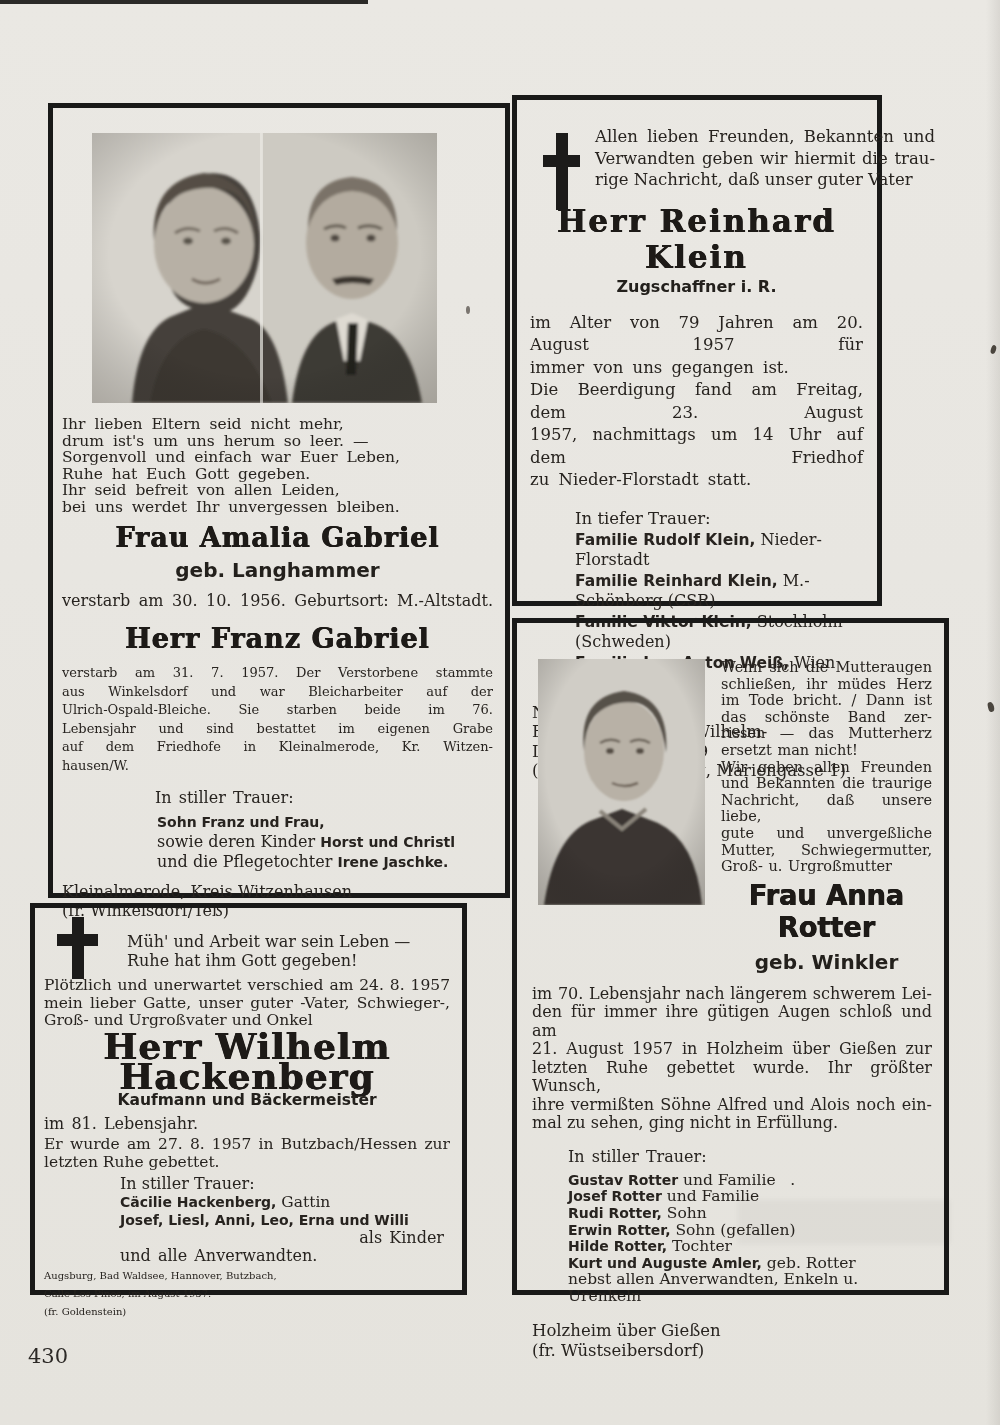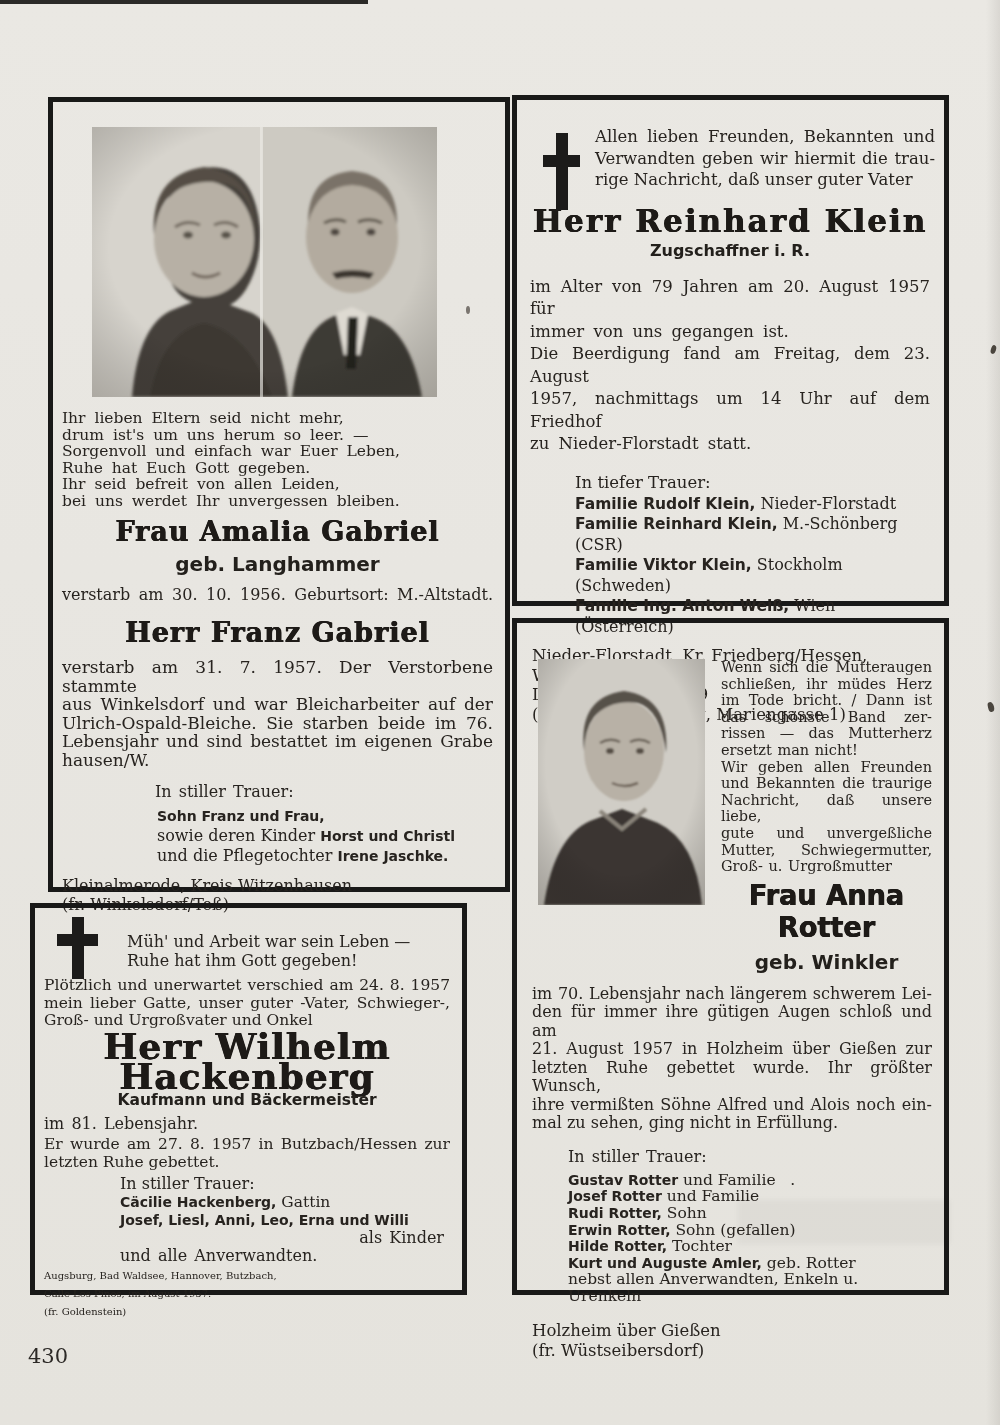--- a/index.html
+++ b/index.html
@@ -18,23 +18,23 @@
   .right-band { position:absolute; right:0; top:0; width:14px; height:100%;
     background:linear-gradient(90deg, rgba(0,0,0,0) 0%, rgba(70,65,58,0.10) 100%); }
   .speck { position:absolute; background:#4a453e; border-radius:40% 60% 50% 50%; }
   .speck1 { left:991px; top:345px; width:5px; height:9px; transform:rotate(18deg); }
   .speck2 { left:988px; top:702px; width:6px; height:10px; transform:rotate(-12deg); }
   .speck3 { left:466px; top:306px; width:4px; height:8px; border-radius:50%; opacity:.7; }
   .ghost { position:absolute; left:738px; top:1200px; width:212px; height:44px;
     background:rgba(110,104,94,0.06); filter:blur(2px); }
 
   .box { position:absolute; box-sizing:border-box; border:5px solid #191918; }
-  .box-gabriel    { left:48px;  top:97px;  width:462px; height:795px; padding:0 12px 0 9px; }
+  .box-gabriel    { left:48px;  top:103px;  width:462px; height:795px; padding:0 12px 0 9px; }
   .box-hackenberg { left:30px;  top:903px; width:437px; height:392px; padding:0 12px 0 9px; }
-  .box-klein      { left:512px; top:95px;  width:437px; height:511px; padding:0 14px 0 13px; }
+  .box-klein      { left:512px; top:95px;  width:370px; height:511px; padding:0 14px 0 13px; }
   .box-rotter     { left:512px; top:618px; width:437px; height:677px; padding:0 12px 0 15px; }
 
   .t  { font-size:16px; line-height:18.5px; word-spacing:2px; }
   .jblock > .line { text-align:justify; text-align-last:justify; }
   .jblock > .line:last-child { text-align-last:left; }
   .fj { text-align:justify; text-align-last:justify; }
   .keep-sp { white-space:pre-wrap; }
 
   .bs { font-family:"DejaVu Sans", sans-serif; font-weight:bold; font-size:14px; letter-spacing:0; }
   .display {
@@ -53,21 +53,21 @@
   .cross-hack  { left:22px; top:9px;  width:41px; height:62px; }
   .cross-hack::after { top:17px; }
 
   
   .duo-photo { margin:25px 0 0 30px; width:345px; height:270px; }
   .poem { margin-top:13px; font-size:15.5px; line-height:16.5px; word-spacing:4px; }
   .h-amalia { margin-top:7px;  font-size:27px; line-height:32px; letter-spacing:1px; }
   .g-geb { margin-top:4px; }
   .g-death { margin-top:9px; font-size:16px; line-height:19px; }
   .h-franz { margin-top:13px; font-size:27px; line-height:32px; letter-spacing:1px; }
-  .g-para { margin-top:9px;  font-size:17px; line-height:18.5px; }
+  .g-para { margin-top:9px;  font-size:13px; line-height:18.5px; }
   .g-trauer { margin:14px 0 4px 93px; }
   .g-mourners { margin-left:95px; font-size:16px; line-height:19px; }
   .g-places { margin-top:10px; font-size:16px; line-height:19px; }
 
   
   .hk-verse { margin:24px 0 0 83px; font-size:16px; line-height:19px; }
   .hk-intro { margin-top:7px; font-size:15.5px; line-height:17.6px; }
   .h-hack { margin-top:1px; font-size:36px; line-height:30px; letter-spacing:1px; }
   .hk-sub { line-height:19px; font-size:15.5px; }
   .hk-age { margin-top:4px; line-height:19px; }
@@ -168,20 +168,21 @@
     <div class="sub g-geb">geb.  Langhammer</div>
     <div class="t g-death fj">verstarb am 30. 10. 1956. Geburtsort: M.-Altstadt.</div>
 
     <div class="display h-franz">Herr Franz Gabriel</div>
 
     <div class="g-para jblock">
         <div class="line">verstarb am 31. 7. 1957. Der Verstorbene stammte</div>
         <div class="line">aus Winkelsdorf und war Bleicharbeiter auf der</div>
         <div class="line">Ulrich-Ospald-Bleiche. Sie starben beide im 76.</div>
         <div class="line">Lebensjahr und sind bestattet im eigenen Grabe</div>
+        <div class="line">auf dem Friedhofe in Kleinalmerode, Kr. Witzen-</div>
         <div class="line">hausen/W.</div>
       </div>
 
     <div class="t g-trauer">In stiller Trauer:</div>
     <div class="g-mourners keep-sp"><div><span></span><span class="bs">Sohn Franz und Frau,</span><span></span></div><div><span>sowie deren Kinder </span><span class="bs">Horst und Christl</span><span></span></div><div><span>und die Pflegetochter </span><span class="bs">Irene Jaschke.</span><span></span></div></div>
 
     <div class="g-places">
       <div>Kleinalmerode, Kreis Witzenhausen</div>
       <div>(fr.  Winkelsdorf/Teß)</div>
     </div>

